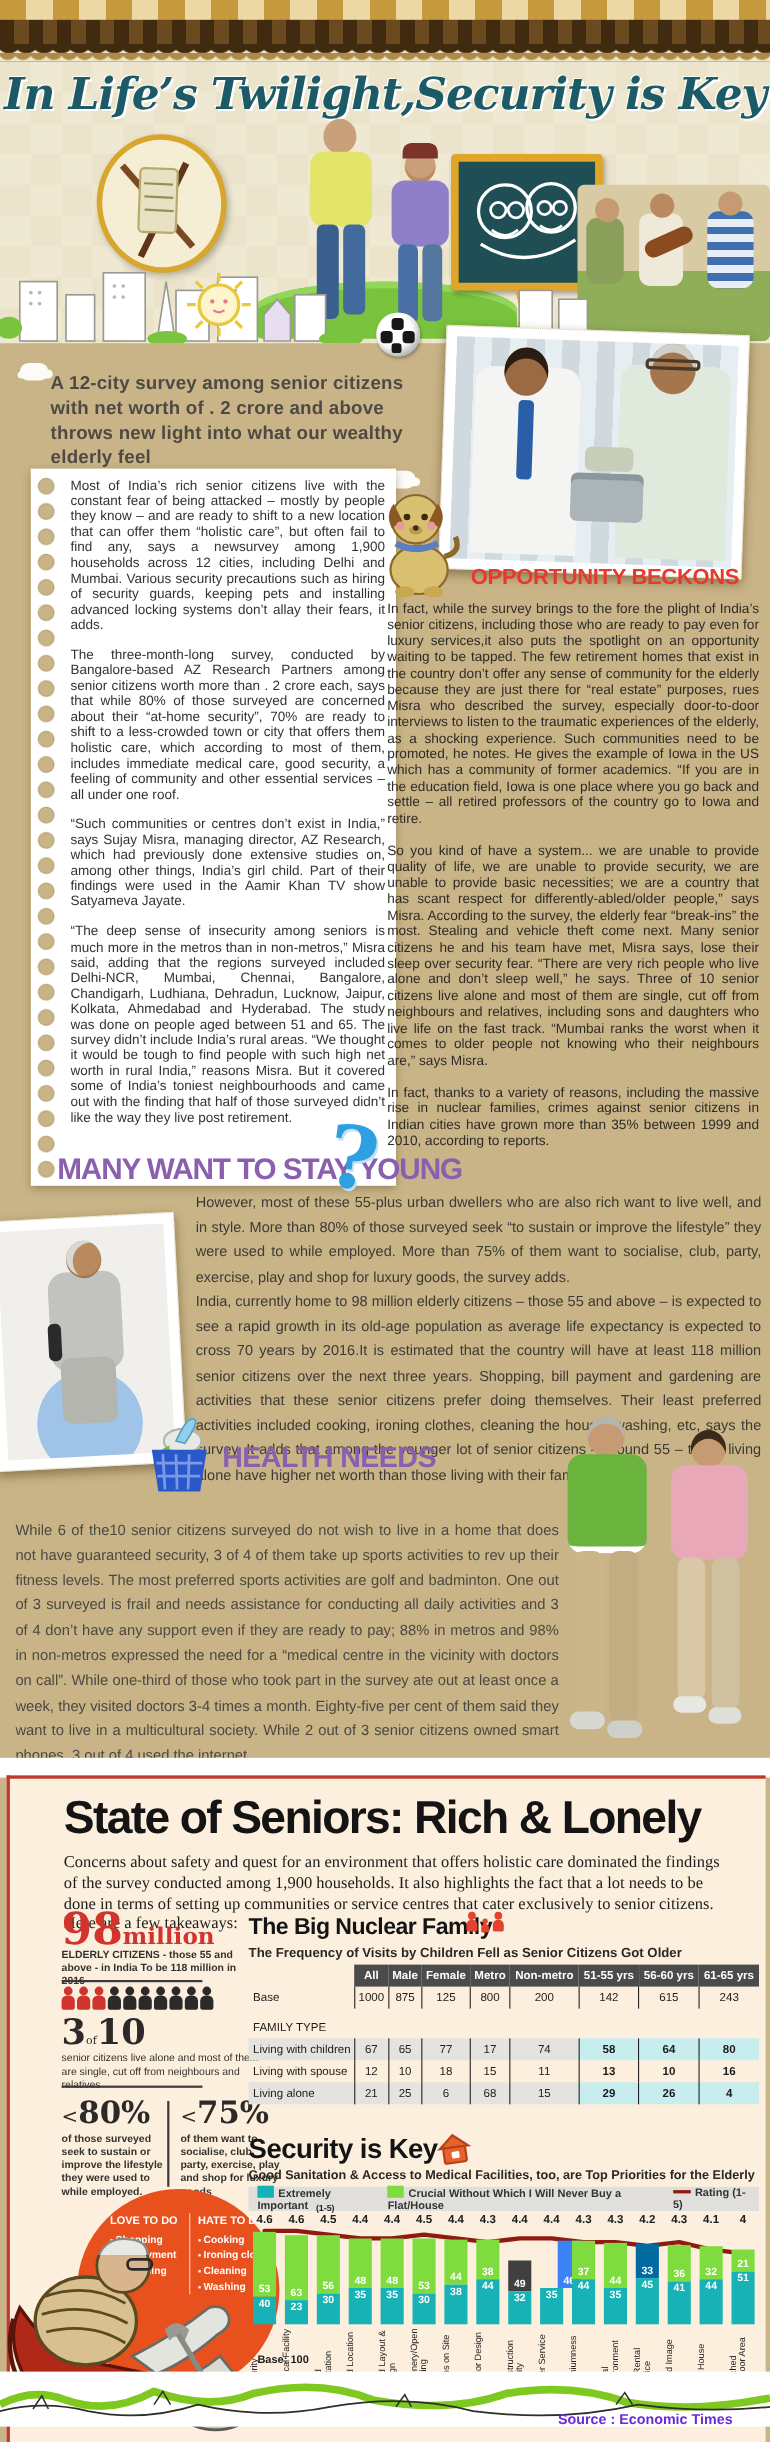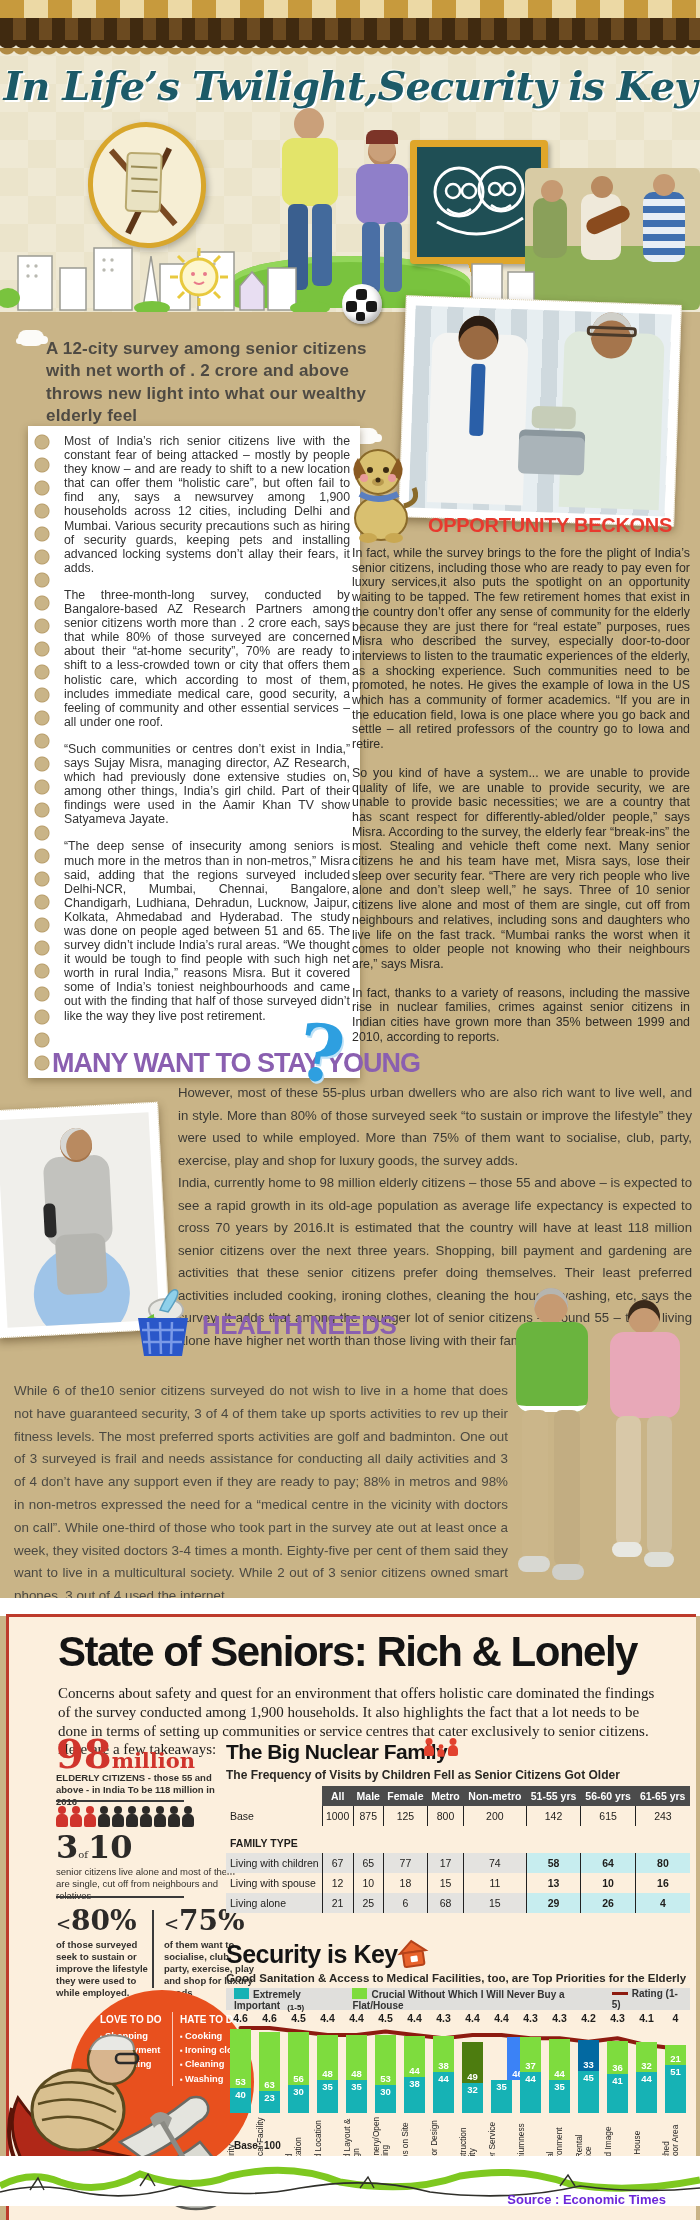--- a/index.html
+++ b/index.html
@@ -122,21 +122,21 @@
   .bnf-sub { position:absolute; left:226px; top:1768px; font-size:12px; font-weight:bold; color:#2a2824; }
   .bnf-table { position:absolute; left:226px; top:1786px; width:464px; border-collapse:collapse; font-size:10.5px; color:#1e1d1b; }
   .bnf-table th { background:#4b4b4b; color:#fff; font-weight:bold; padding:4px 2px; text-align:center; font-size:10.5px; }
   .bnf-table th.lbl-h { background:transparent; }
   .bnf-table td { padding:4px 2px; text-align:center; }
   .bnf-table td.lbl { text-align:left; padding-left:4px; width:96px; }
   .bnf-table td.val { border-left:1px solid #222; }
   .bnf-table td.val:first-of-type { border-left:none; }
   .r-avg td { background:#c7edef; font-weight:bold; }
   .r-avg td.lbl { font-weight:normal; }
-  .r-sec td { font-weight:700; padding-top:11px; }
+  .r-sec td { font-weight:400; padding-top:11px; }
   .r-odd td { background:#e4e3e0; }
   .r-odd td.age { background:#c7edef; font-weight:bold; }
   .r-even td.age { font-weight:bold; }
 
   .sec-head { position:absolute; left:226px; top:1940px; font-size:25px; font-weight:800; color:#141414; letter-spacing:-0.5px; }
   .house-icon { position:absolute; left:396px; top:1938px; transform:rotate(-8deg); }
   .sec-sub { position:absolute; left:226px; top:1972px; font-size:11.5px; font-weight:bold; color:#2a2824; }
   .legend { position:absolute; left:226px; top:1988px; width:464px; height:22px; background:#e0dfdc;
     display:flex; align-items:center; gap:10px; padding:0 8px; font-size:10px; font-weight:bold; color:#333; }
   .legend .sw { width:15px; height:11px; display:inline-block; margin-right:4px; vertical-align:-1px; }
@@ -592,21 +592,21 @@
           <div class="rating">4.3</div>
           <div class="barbox">
             <div class="seg green" style="background: rgb(126, 220, 62); height: 35.72px;">38</div>
             <div class="seg teal" style="background: rgb(22, 178, 181); height: 41.36px;">44</div>
           </div>
           <div class="xlab">Interior Design</div>
         </div>
         <div class="chart-col">
           <div class="rating">4.4</div>
           <div class="barbox">
-            <div class="seg green" style="background: #4d7c0f; height: 41px;">49</div>
+            <div class="seg green" style="background: #404040; height: 28px;">49</div>
             <div class="seg teal" style="background: rgb(22, 178, 181); height: 30.08px;">32</div>
           </div>
           <div class="xlab">Construction Quality</div>
         </div>
         <div class="chart-col">
           <div class="rating">4.4</div>
           <div class="barbox">
             <div class="seg green" style="background: #3b82f6; height: 43.24px; margin-left: 16px;">46</div>
             <div class="seg teal" style="background: rgb(22, 178, 181); height: 32.9px;">35</div>
           </div>

